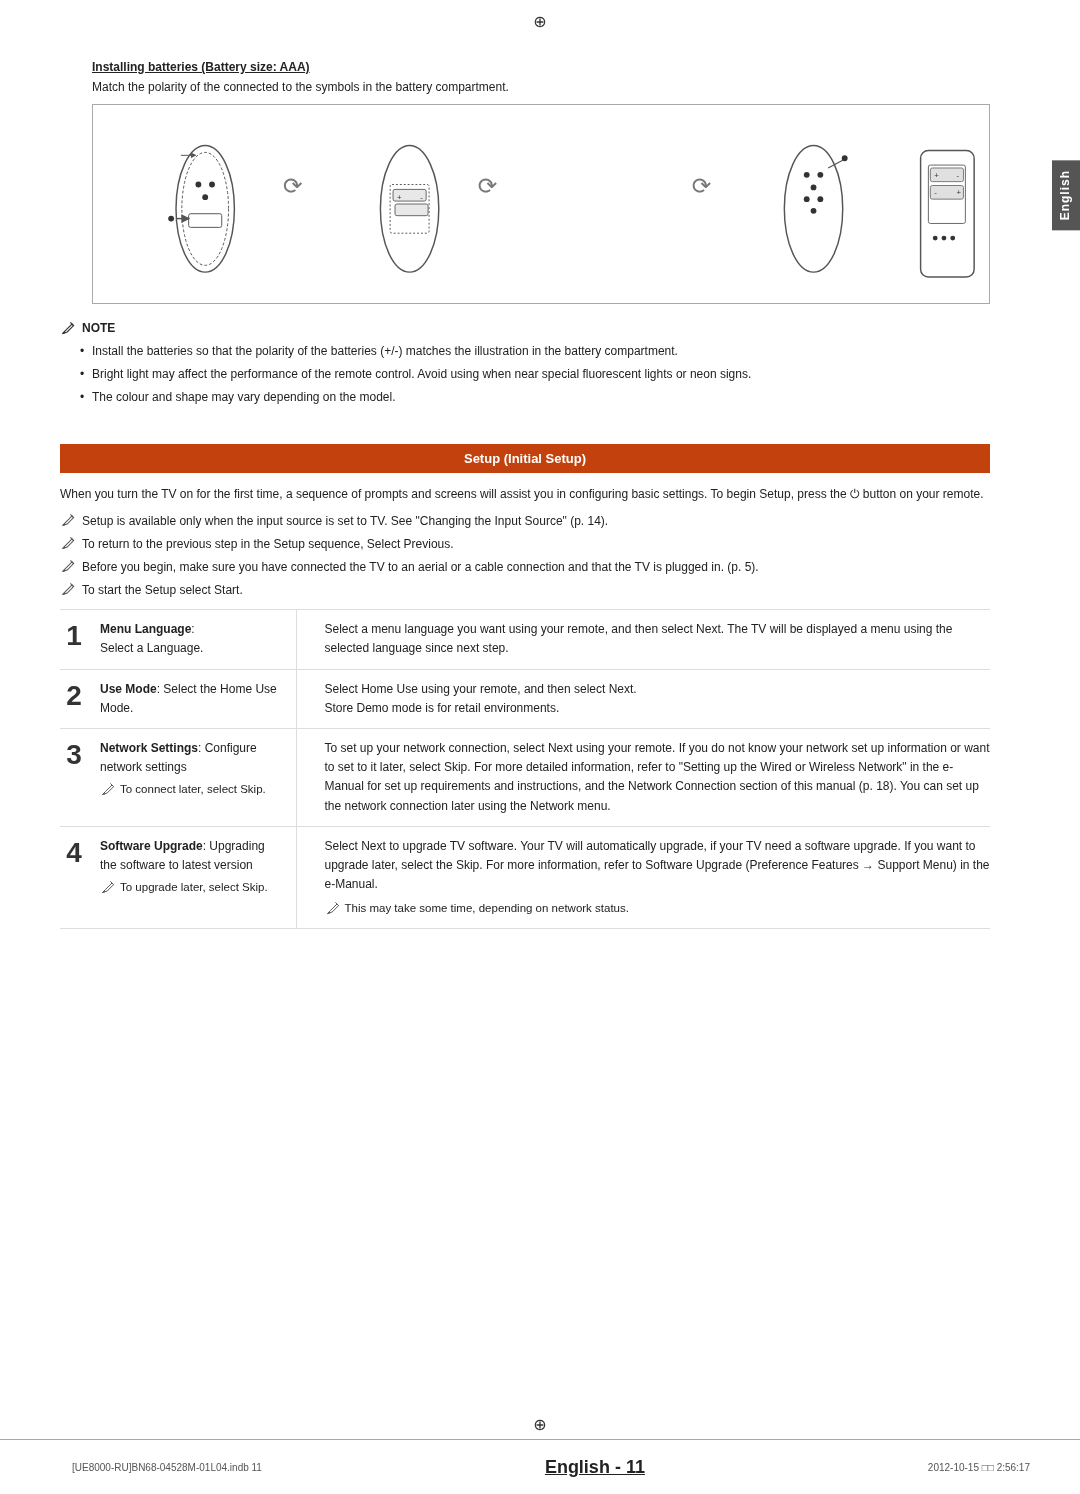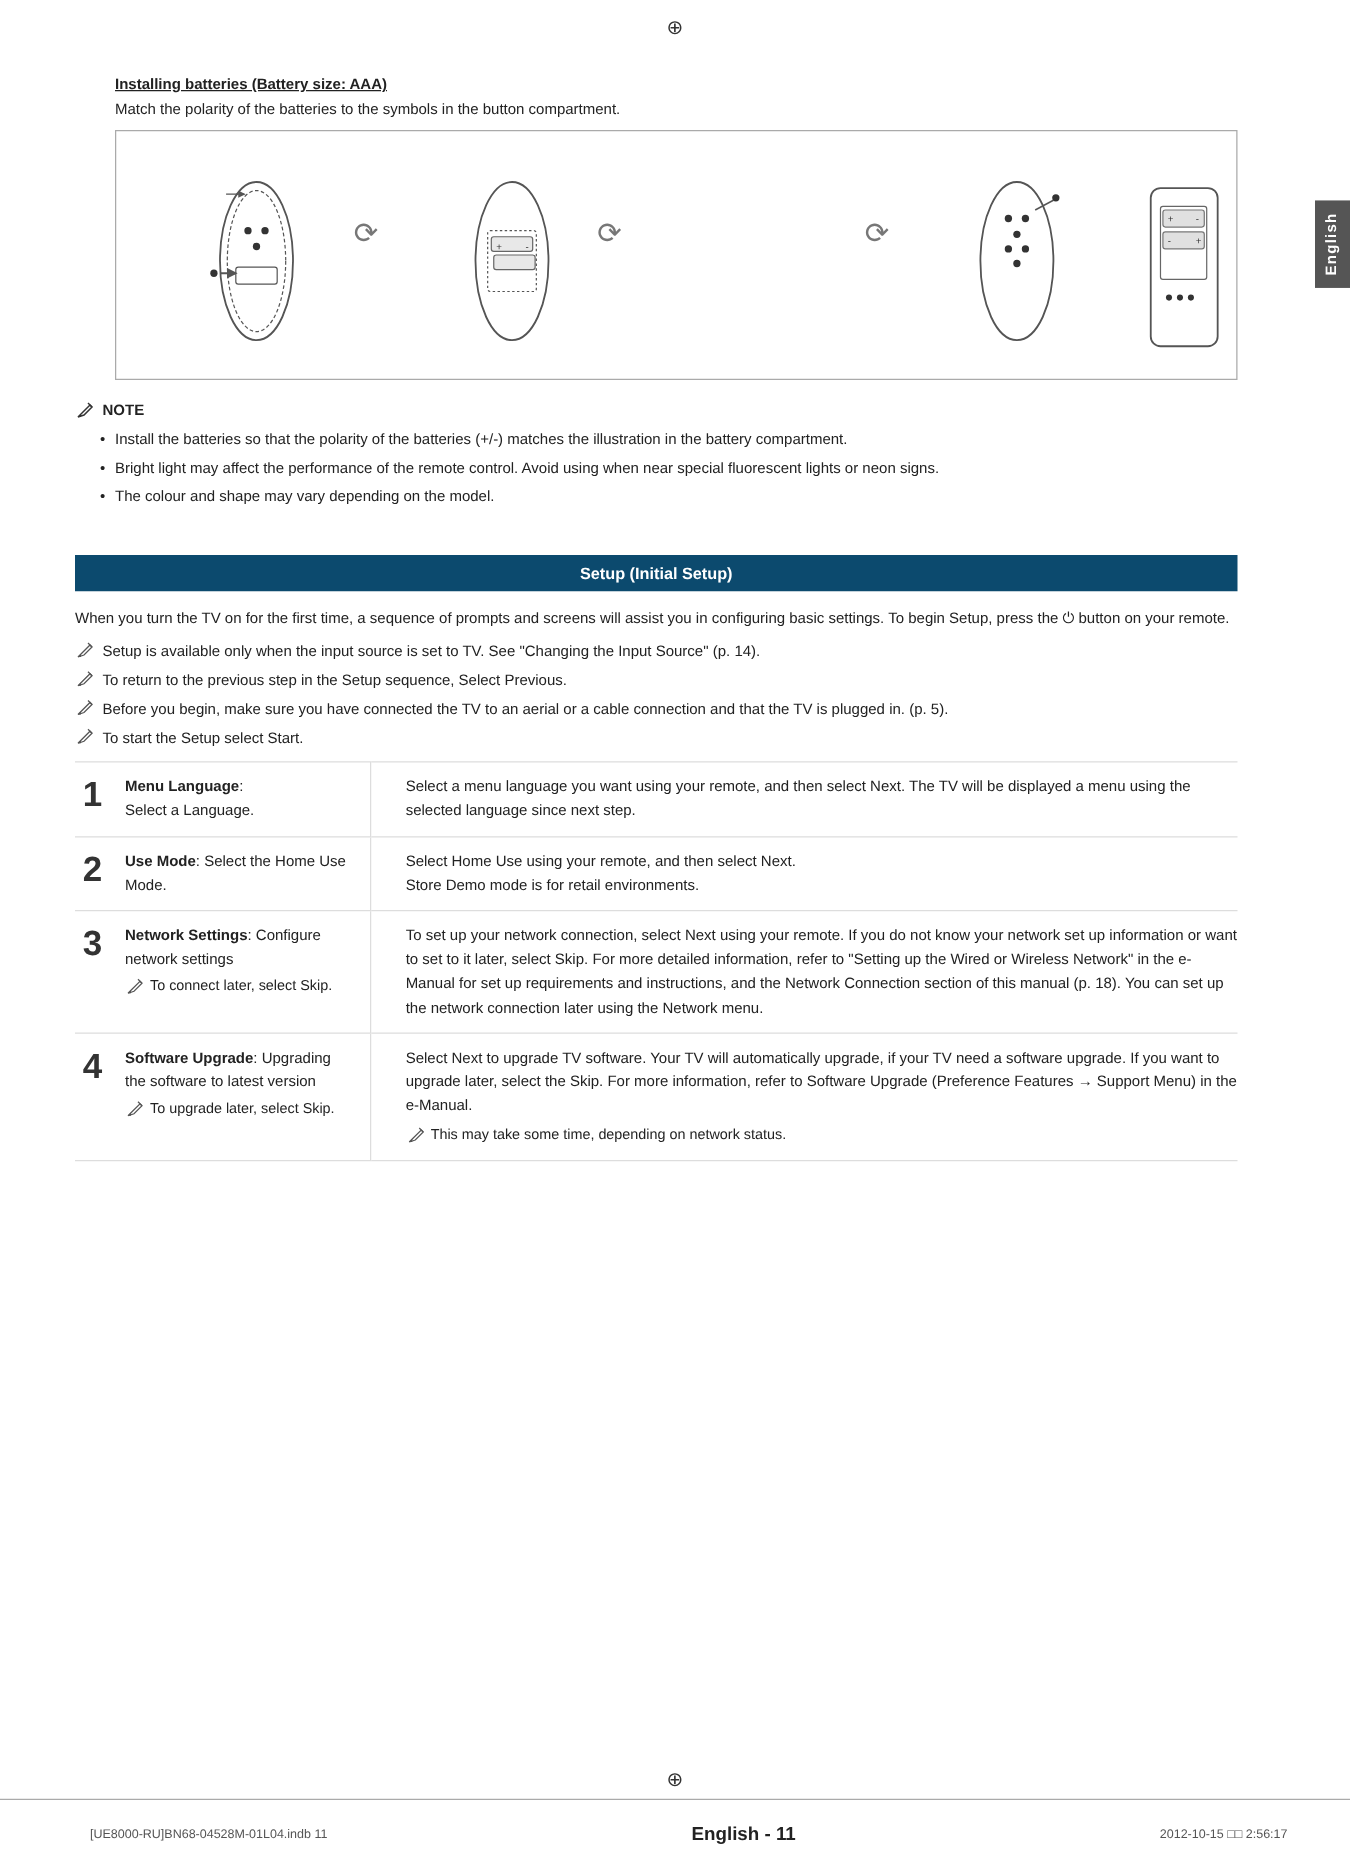--- a/index.html
+++ b/index.html
@@ -124,21 +124,21 @@
     }
 
     .note-list li::before {
       content: "•";
       position: absolute;
       left: 0;
     }
 
     
     .setup-header {
-      background: #0c4a6e;
+      background: #c2410c;
       color: #fff;
       text-align: center;
       padding: 7px 0;
       font-size: 13px;
       font-weight: bold;
       margin-bottom: 12px;
     }
 
     .setup-intro {
       font-size: 12px;
@@ -216,22 +216,23 @@
       padding: 0 50px 0 60px;
     }
 
     .footer-left {
       font-size: 10px;
       color: #555;
       padding-left: 12px;
     }
 
     .footer-center {
-      font-size: 15px;
-      font-weight: bold;
+      font-size: 18px;
+      font-weight: bold;
+      text-decoration: underline;
     }
 
     .footer-right {
       font-size: 10px;
       color: #555;
     }
 
     
     .pencil-svg {
       width: 16px;
@@ -265,21 +266,21 @@
 <div class="page-container">
 
   <div class="reg-mark-top">⊕</div>
 
   <div class="side-tab">English</div>
 
   <div class="main-content">
 
     <div class="battery-section">
       <div class="battery-title">Installing batteries (Battery size: AAA)</div>
-      <div class="battery-subtitle">Match the polarity of the batteries to the symbols in the button compartment.</div>
+      <div class="battery-subtitle">Match the polarity of the connected to the symbols in the battery compartment.</div>
 
       <div class="battery-image-container">
         <svg class="illustration-area" viewBox="0 0 900 170" xmlns="http://www.w3.org/2000/svg">
 
           <g transform="translate(20, 10)">
 
             <ellipse cx="85" cy="80" rx="30" ry="65" fill="none" stroke="#555" stroke-width="1.5"></ellipse>
             <ellipse cx="85" cy="80" rx="24" ry="58" fill="none" stroke="#555" stroke-width="1" stroke-dasharray="3,2"></ellipse>
 
             <circle cx="78" cy="55" r="3" fill="#333"></circle>

